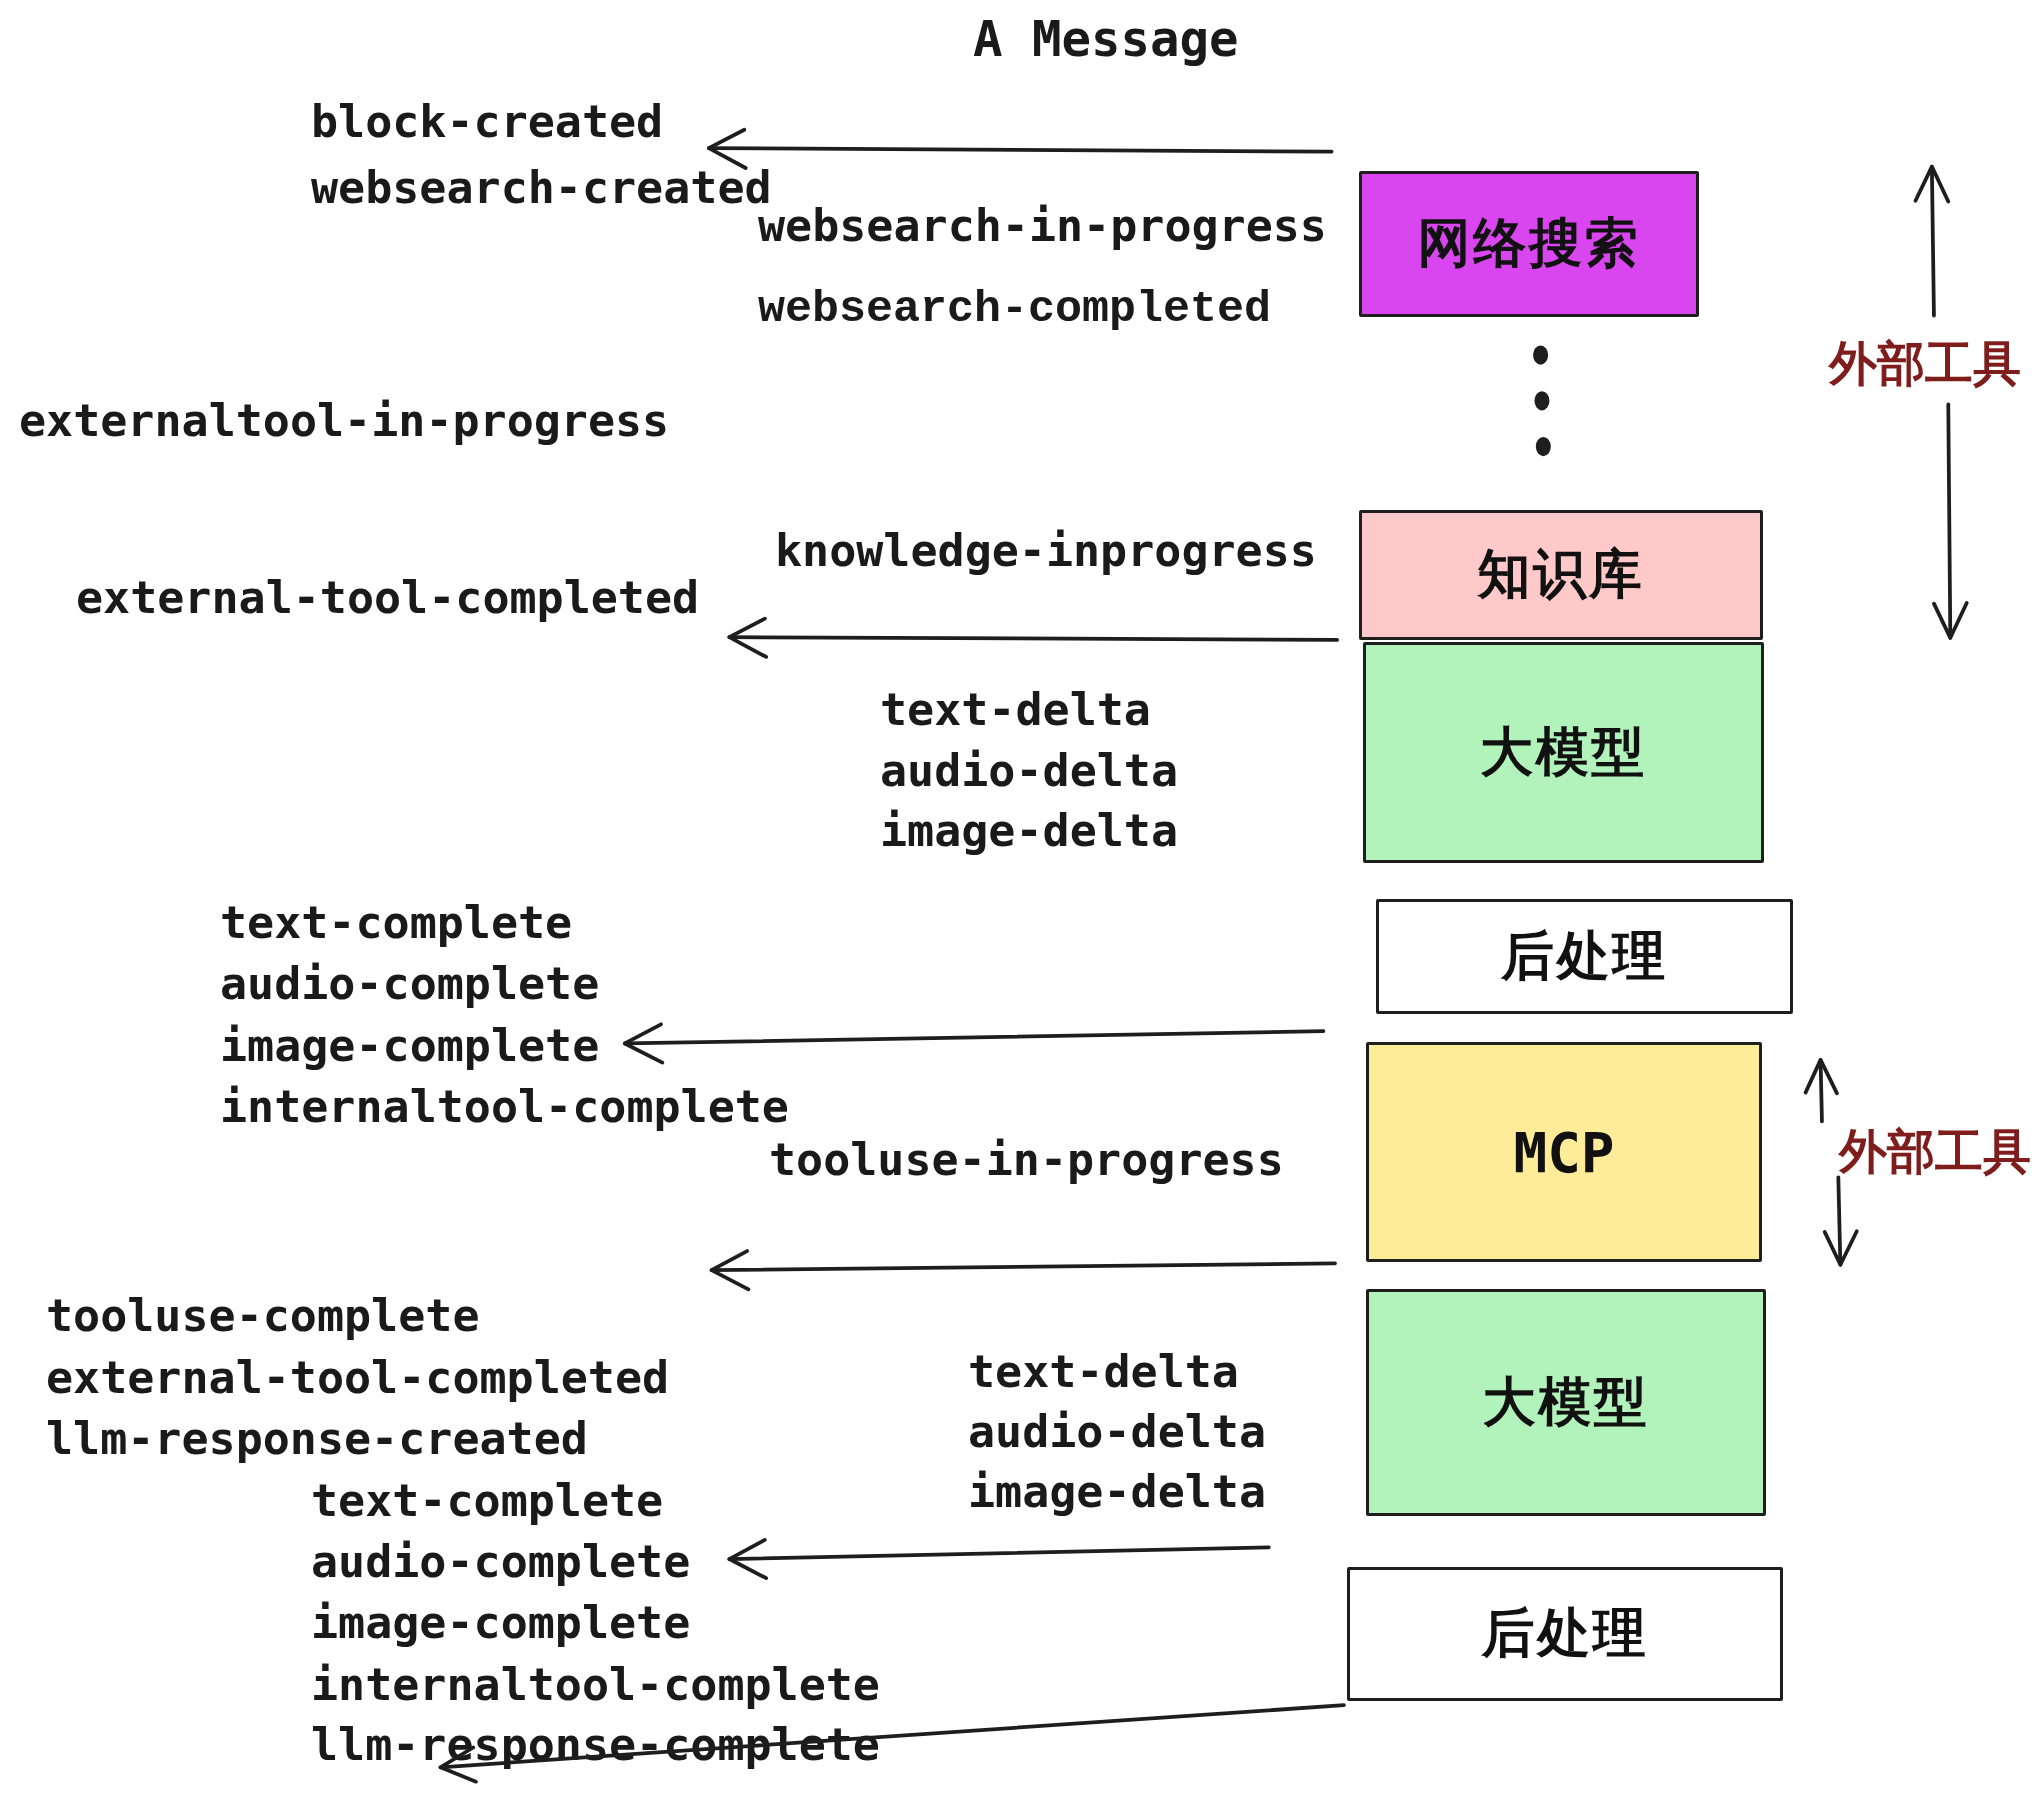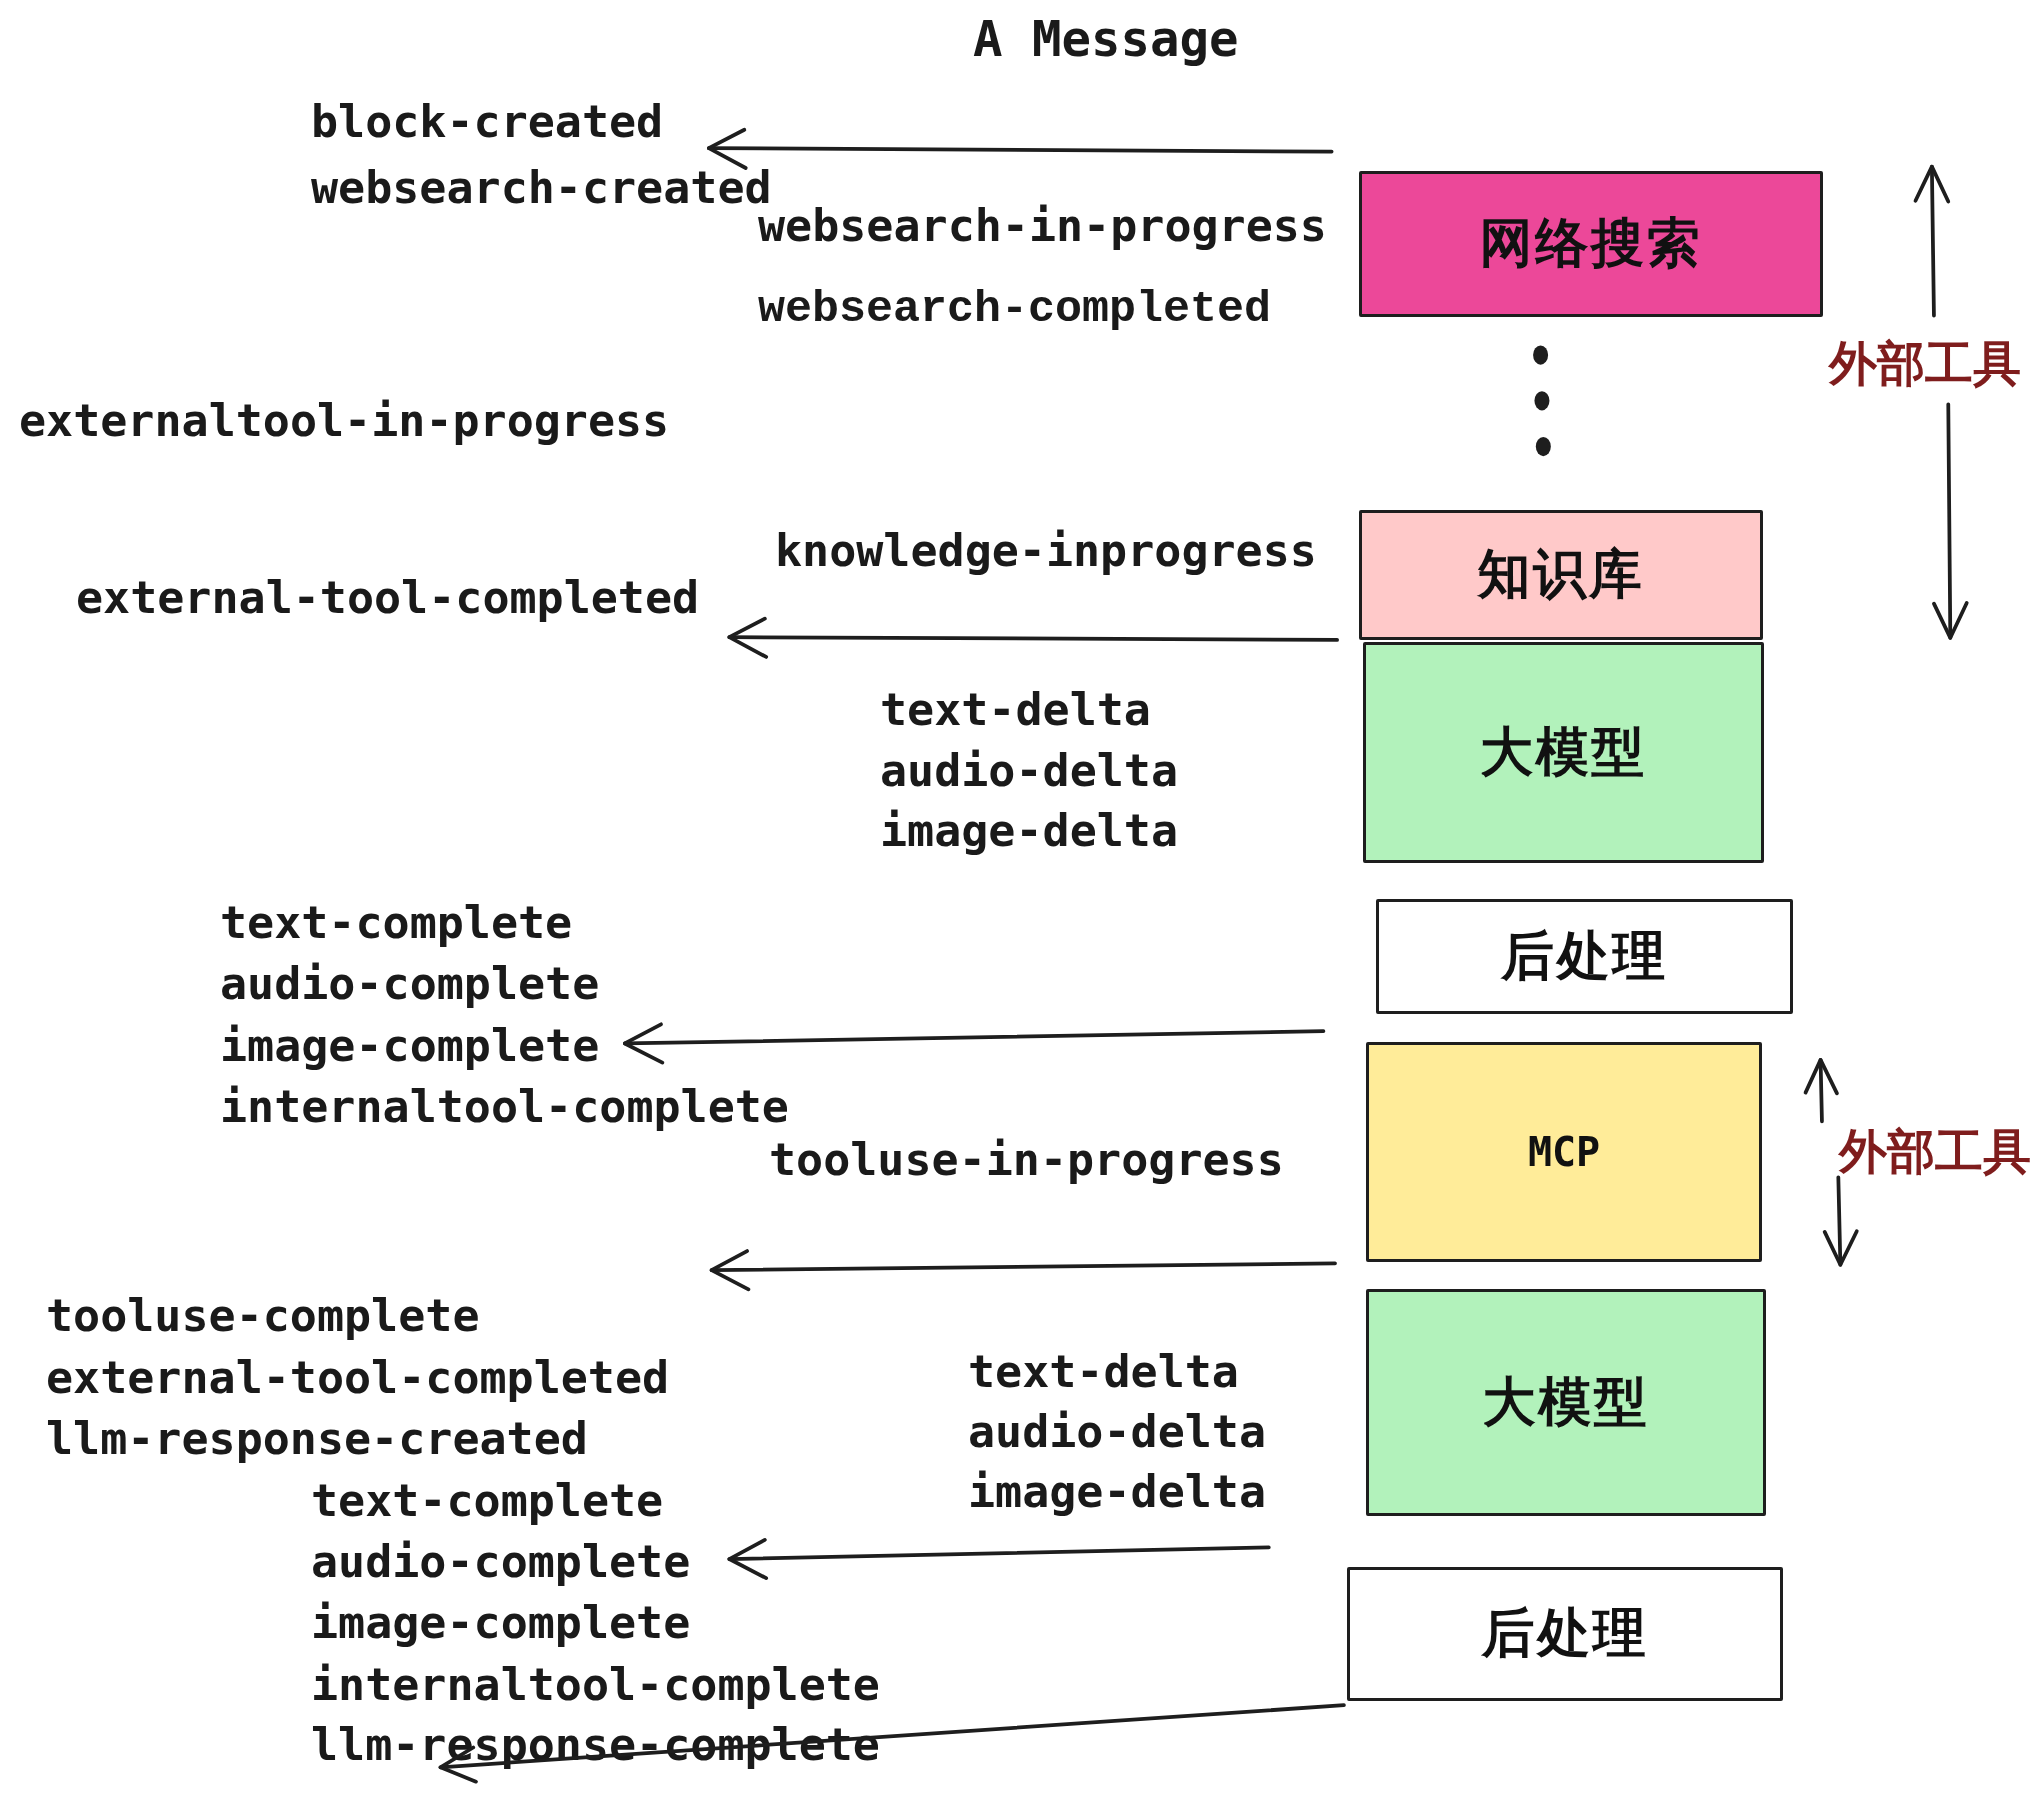--- a/index.html
+++ b/index.html
@@ -39,21 +39,21 @@
   }
   .box .label {
     font-family: "Liberation Sans", "DejaVu Sans", sans-serif;
     font-size: 53px;
     font-weight: bold;
     color: #111111;
     letter-spacing: 2.7px;
   }
   .box .label.latin {
     font-family: "DejaVu Sans Mono", "Liberation Mono", monospace;
-    font-size: 40px;
+    font-size: 56px;
     letter-spacing: 0;
   }
   .side-label {
     position: absolute;
     font-family: "Liberation Sans", "DejaVu Sans", sans-serif;
     font-size: 48px;
     font-weight: bold;
     white-space: nowrap;
     color: #7f1d1d;
   }
@@ -105,21 +105,21 @@
   <div class="evt" style="left:968px; top:1404px;">audio-delta</div>
   <div class="evt" style="left:968px; top:1464px;">image-delta</div>
 
   <div class="evt" style="left:311px;  top:1473px;">text-complete</div>
   <div class="evt" style="left:311px;  top:1534px;">audio-complete</div>
   <div class="evt" style="left:311px;  top:1595px;">image-complete</div>
   <div class="evt" style="left:311px;  top:1657px;">internaltool-complete</div>
   <div class="evt" style="left:311px;  top:1717px;">llm-response-complete</div>
   <div class="evt" style="left:13.7px;   top:1742px;"></div>
 
-  <div class="box" style="left:1359px; top:171px;  width:464px; height:146px; background:#ec4899;">
+  <div class="box" style="left:1359px; top:171px;  width:340px; height:146px; background:#d946ef;">
     <span class="label">网络搜索</span>
   </div>
 
   <div class="box" style="left:1359px; top:510px;  width:404px; height:130px; background:#ffc9c9;">
     <span class="label">知识库</span>
   </div>
 
   <div class="box" style="left:1363px; top:642px;  width:401px; height:221px; background:#b2f2bb;">
     <span class="label">大模型</span>
   </div>

